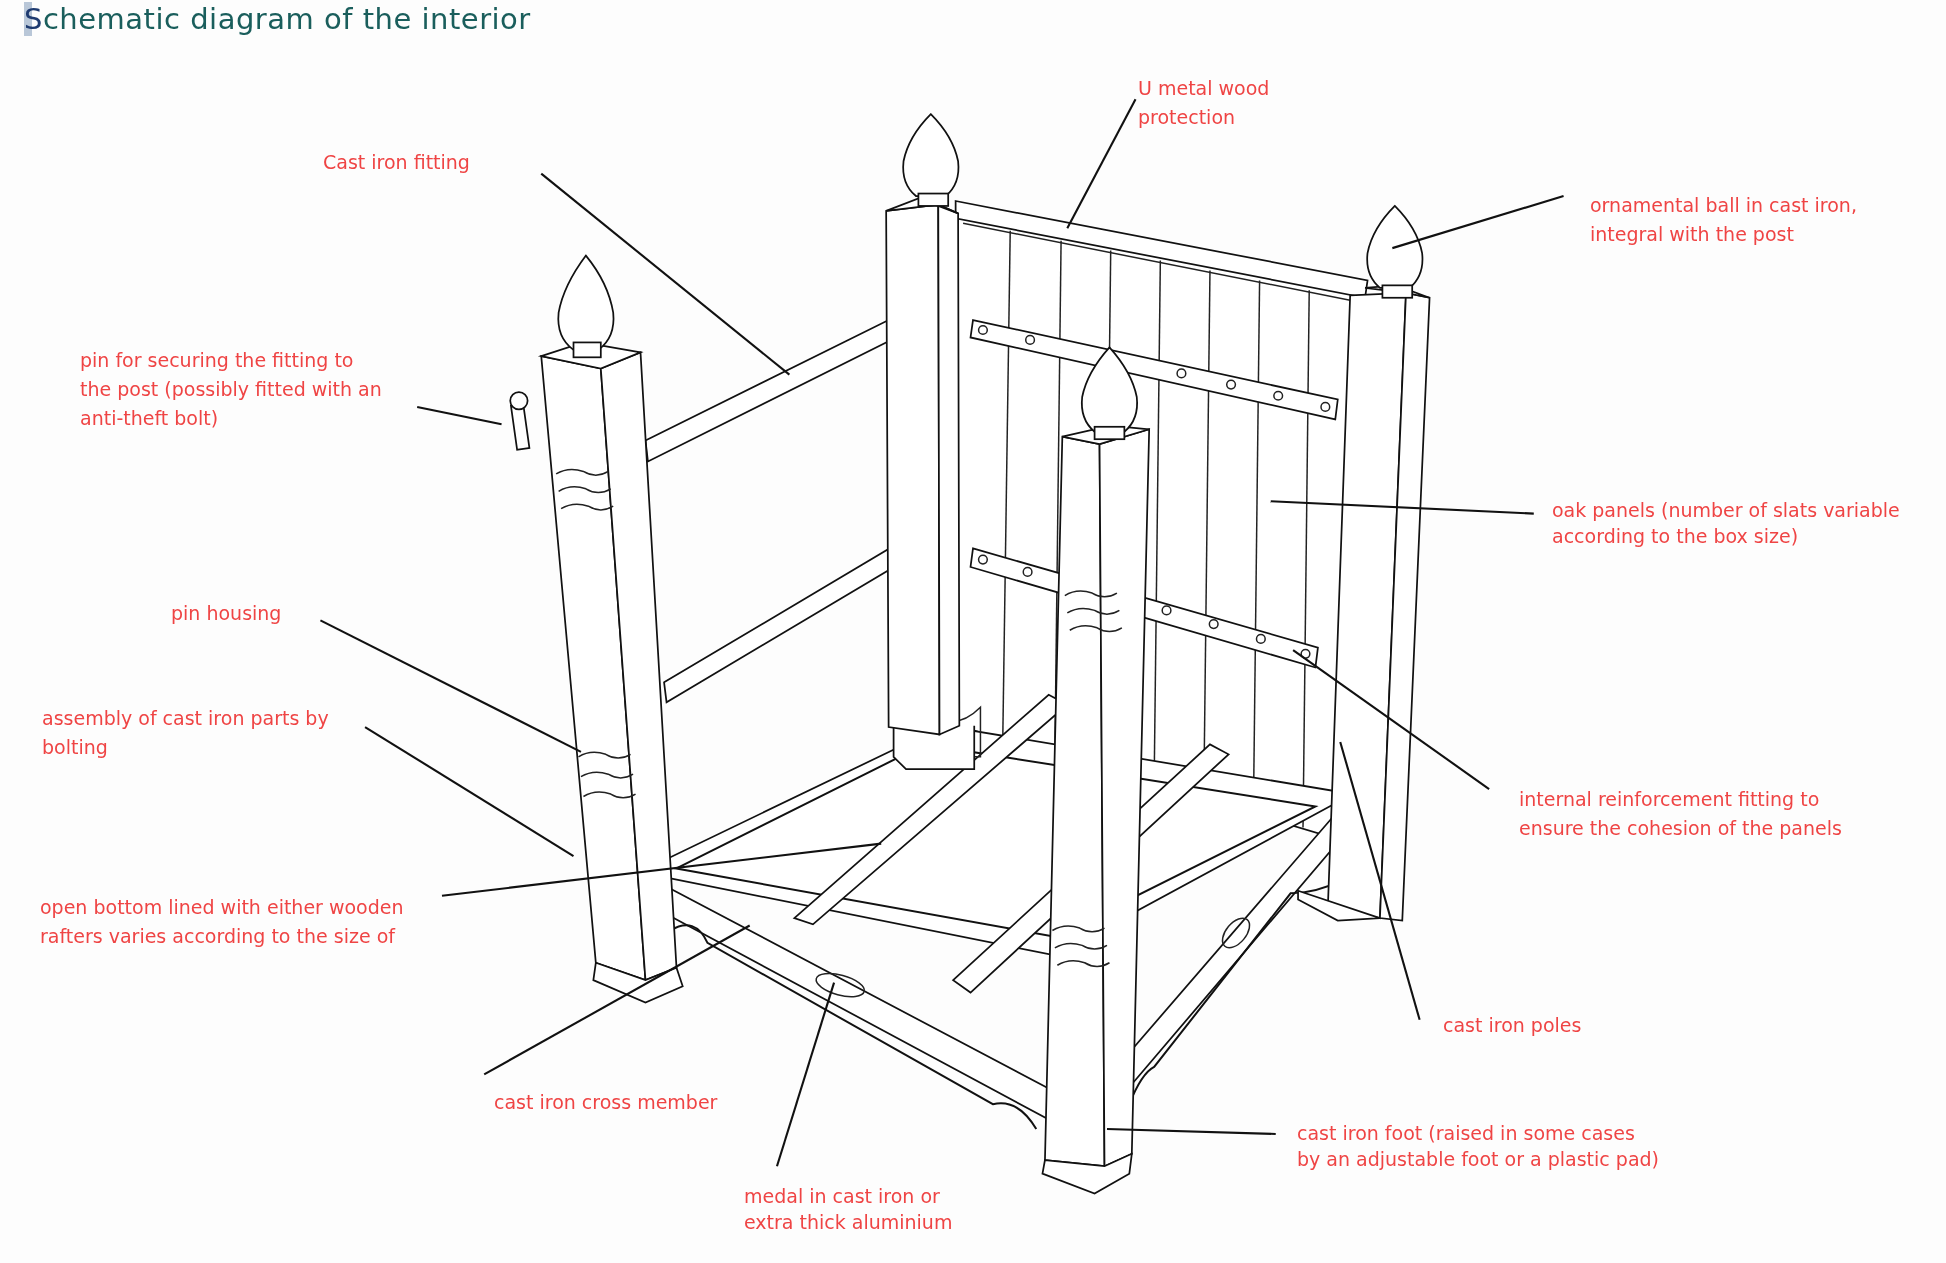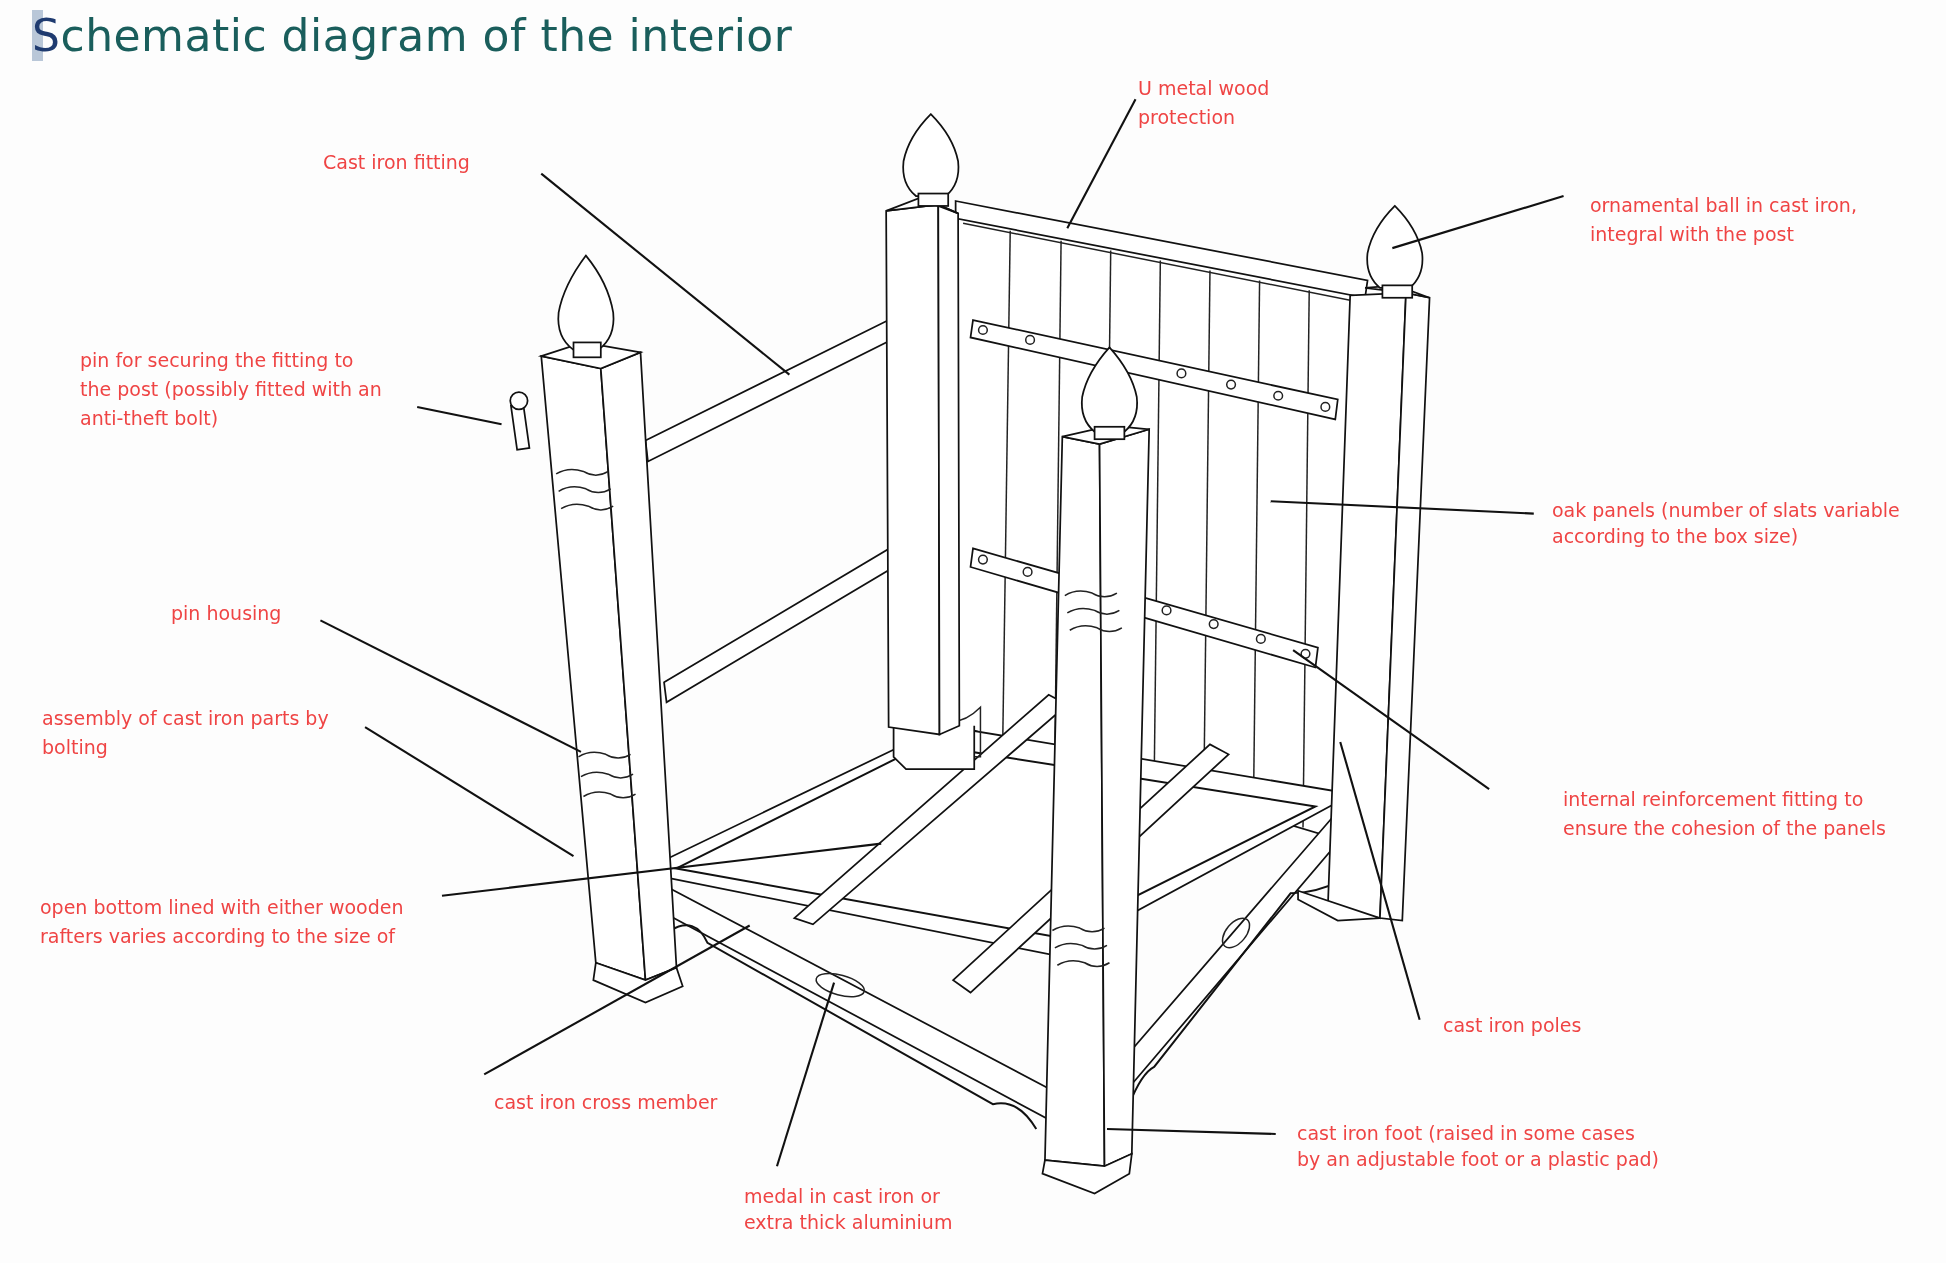--- a/index.html
+++ b/index.html
@@ -1,17 +1,17 @@
 <!DOCTYPE html>
 <html><head>
 <meta charset="utf-8">
 <style>
   html,body{margin:0;padding:0;background:#fdfdfd;}
   body{width:1946px;height:1263px;position:relative;overflow:hidden;font-family:"DejaVu Sans",sans-serif;}
-  #title{position:absolute;left:24px;top:2px;font-size:44px;color:#1a5e5c;font-family:"DejaVu Sans",sans-serif;letter-spacing:0.5px;margin:8px;font-weight:normal;}
+  #title{position:absolute;left:24px;top:2px;font-size:29px;color:#1a5e5c;font-family:"DejaVu Sans",sans-serif;letter-spacing:0.5px;margin:0;font-weight:normal;}
   #title .cap{color:#1f3b70;background:linear-gradient(90deg,#b9c7d8 0,#b9c7d8 40%,transparent 40%);}
   svg#drawing{position:absolute;left:0;top:0;width:1946px;height:1263px;}
   .lbl{position:absolute;font-size:19px;line-height:29px;color:#ef4444;font-family:"DejaVu Sans",sans-serif;white-space:nowrap;}
   .ln{stroke:#111;stroke-width:1.6;fill:none;}
   .thin{stroke:#222;stroke-width:1.2;fill:none;}
   .leader{stroke:#111;stroke-width:1.7;}
   .wf{fill:#fff;stroke:#111;stroke-width:1.4;}
 </style>
 </head>
 <body>
@@ -155,21 +155,21 @@
   <div>oak panels (number of slats variable</div>
   <div>according to the box size)</div>
 </div>
 <div class="lbl" style="left:171px;top:599px;">
   <div>pin housing</div>
 </div>
 <div class="lbl" style="left:42px;top:704px;">
   <div>assembly of cast iron parts by</div>
   <div>bolting</div>
 </div>
-<div class="lbl" style="left:1519px;top:785px;margin-left:44px;">
+<div class="lbl" style="left:1519px;top:785px;">
   <div>internal reinforcement fitting to</div>
   <div>ensure the cohesion of the panels</div>
 </div>
 <div class="lbl" style="left:40px;top:893px;">
   <div>open bottom lined with either wooden</div>
   <div>rafters varies according to the size of</div>
 </div>
 <div class="lbl" style="left:1443px;top:1011px;">
   <div>cast iron poles</div>
 </div>

